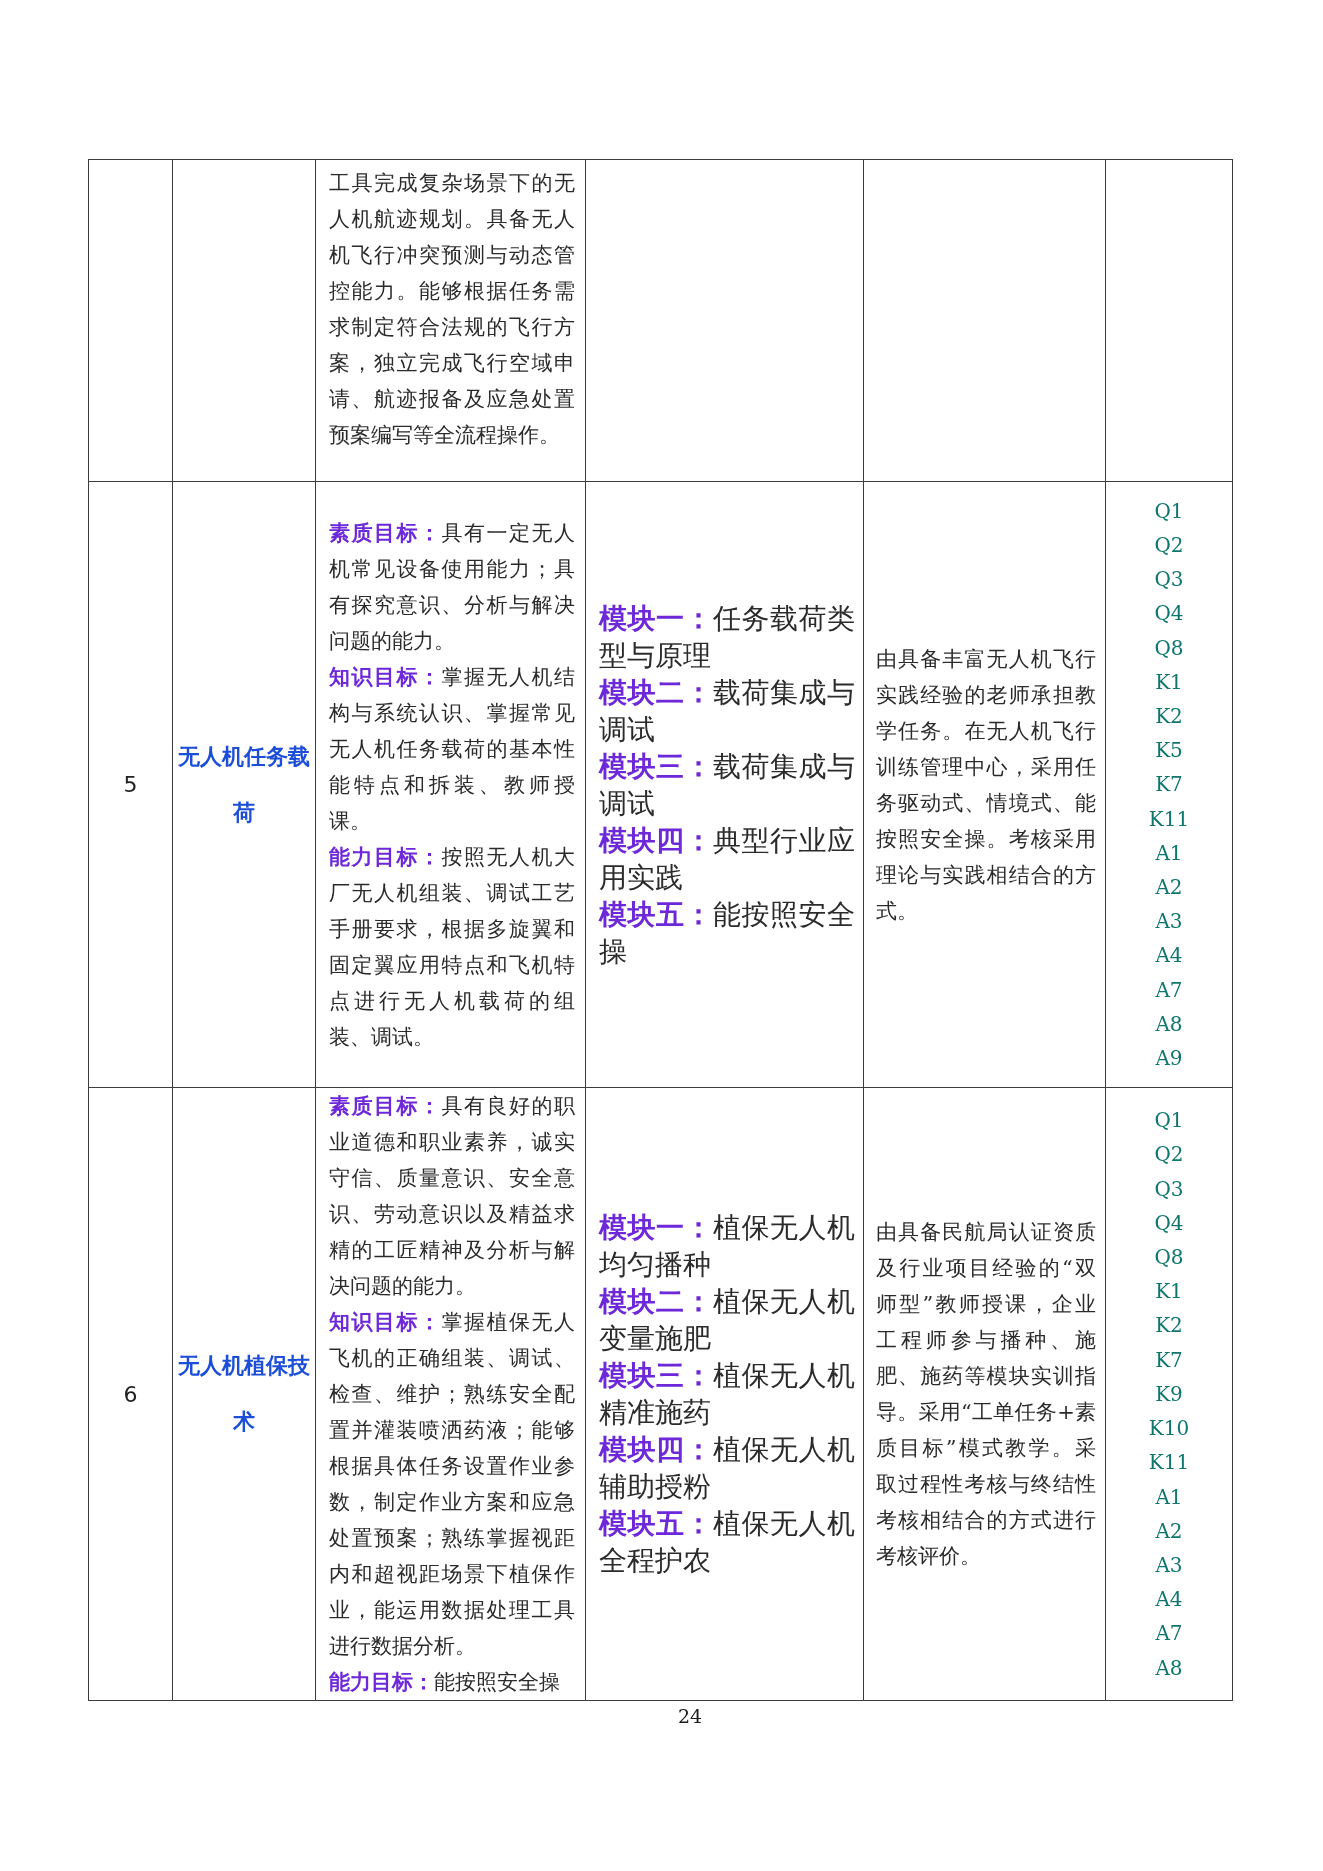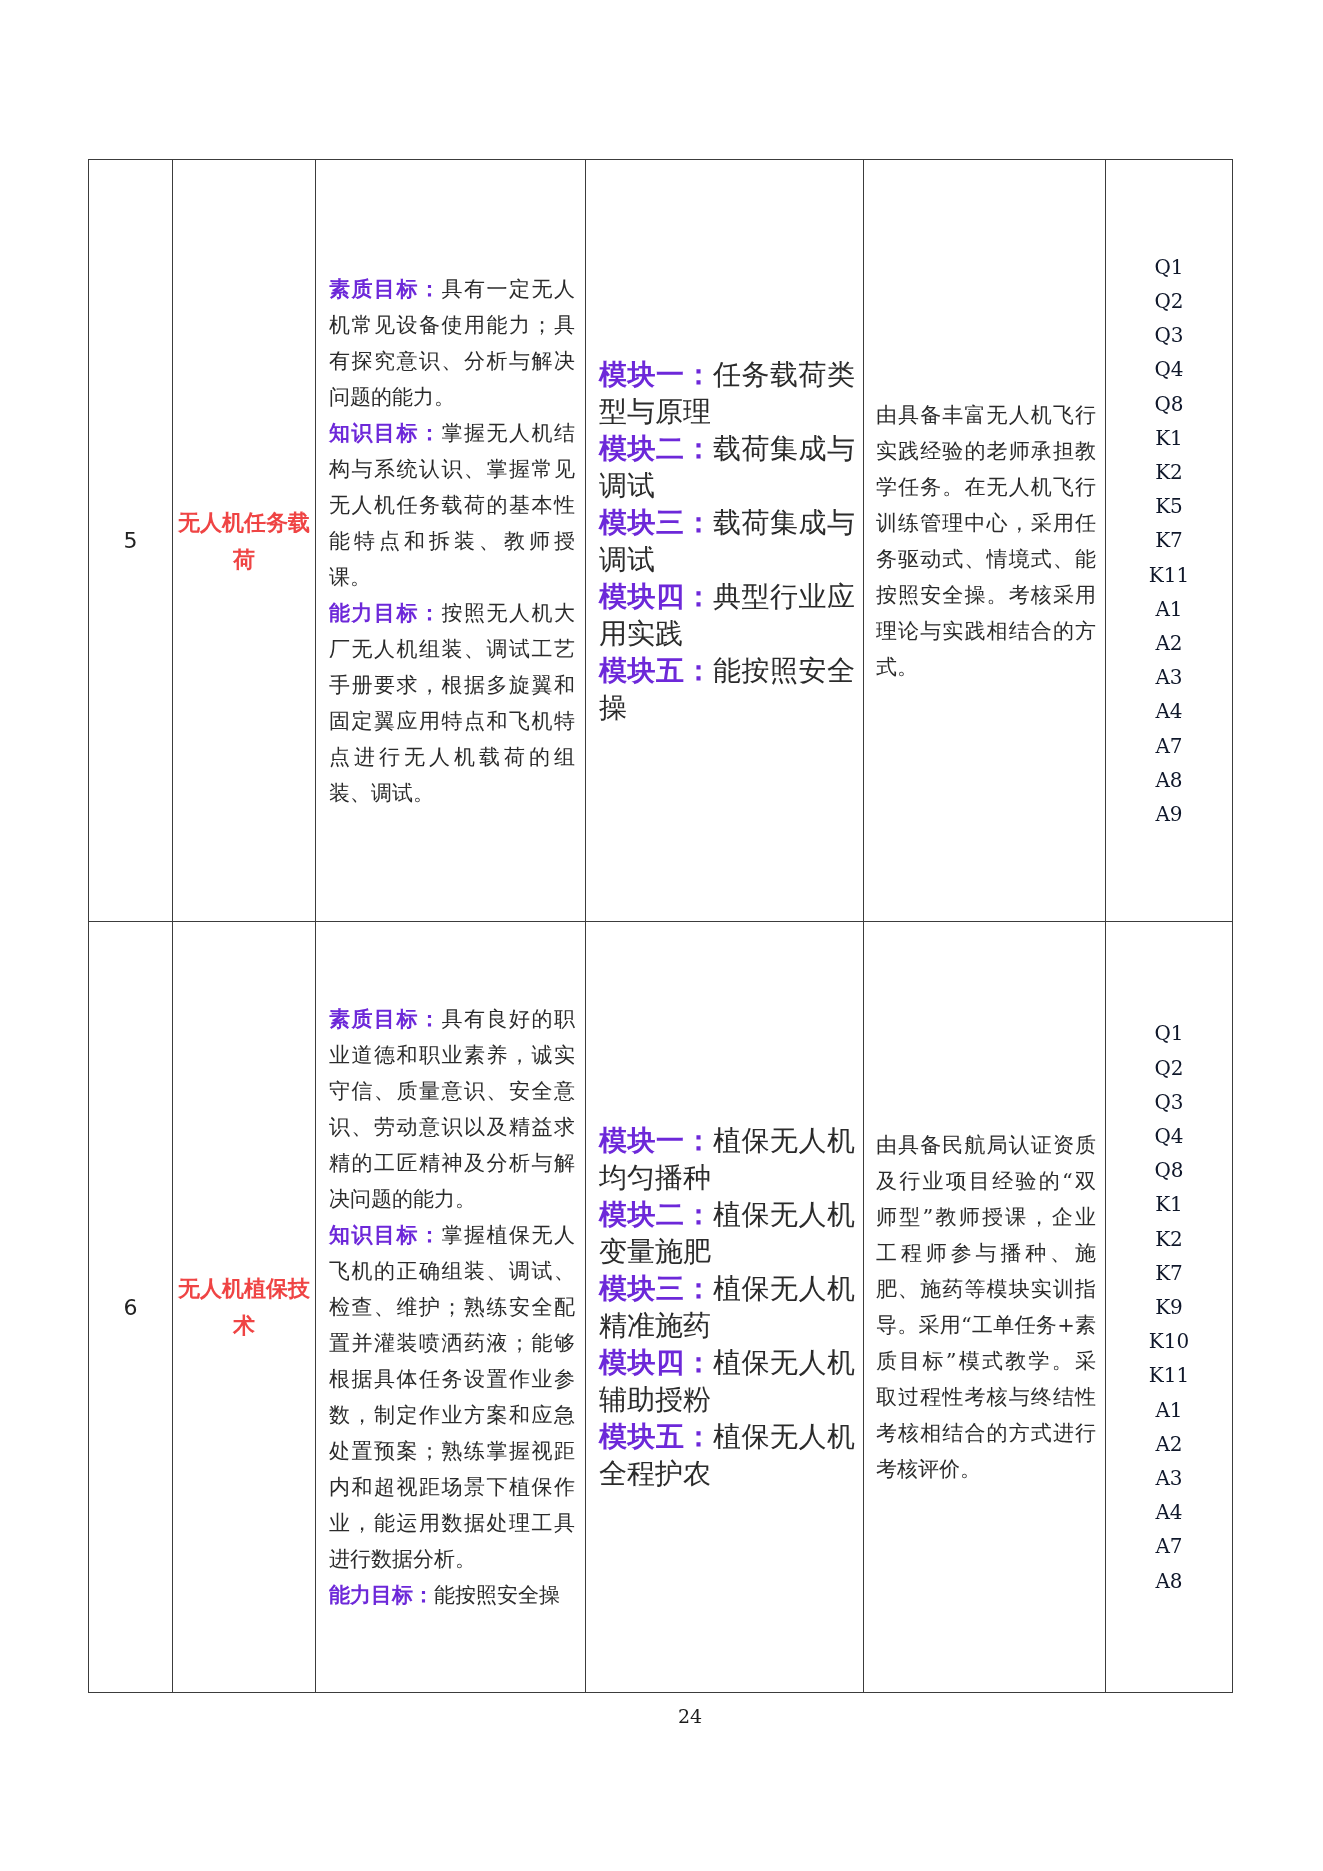--- a/index.html
+++ b/index.html
@@ -36,23 +36,23 @@
   .cell-num{
     text-align:center;
     font-family:"DejaVu Sans","Liberation Sans",sans-serif;
     font-size:22px;
   }
   .cell-name{
     text-align:center;
     font-family:"DejaVu Sans","Liberation Sans",sans-serif;
     font-weight:700;
     font-size:22px;
-    line-height:37px;
+    line-height:56px;
     padding:0 6px;
-    color:#ef4444;
+    color:#1d4ed8;
   }
   .cell-obj .txt, .cell-teach .txt{
     font-size:21px;
     line-height:36px;
     text-align:justify;
     color:#2b2b2b;
   }
   .cell-obj{vertical-align:middle;}
   .cell-obj .inner{padding:0 10px 0 13px;}
   .cell-obj.vtop{vertical-align:top;}
@@ -71,21 +71,21 @@
     color:#6d28d9;
   }
   p.obj{margin:0;}
   .cell-code{
     text-align:center;
     font-size:20px;
   }
   .codes{
     white-space:pre-line;
     line-height:34.2px;
-    color:#0f172a;
+    color:#0f766e;
   }
   .pagenum{
     position:absolute;
     left:0;top:1705px;width:1380px;
     text-align:center;
     font-size:19px;
     color:#1c1c1c;
   }
 </style>
 </head>
@@ -96,20 +96,32 @@
     <colgroup>
       <col class="w-num">
         <col class="w-name">
         <col class="w-obj">
         <col class="w-mod">
         <col class="w-teach">
         <col class="w-code">
     </colgroup>
 
     <tbody>
+        <tr class="r0">
+      <td class="cell-num"></td>
+      <td class="cell-name"></td>
+      <td class="cell-obj vtop">
+        <div class="inner">
+              <div class="txt">工具完成复杂场景下的无人机航迹规划。具备无人机飞行冲突预测与动态管控能力。能够根据任务需求制定符合法规的飞行方案，独立完成飞行空域申请、航迹报备及应急处置预案编写等全流程操作。</div>
+            </div>
+      </td>
+      <td class="cell-mod"></td>
+      <td class="cell-teach"></td>
+      <td class="cell-code"></td>
+    </tr>
 
     <tr class="r1">
       <td class="cell-num">5</td>
       <td class="cell-name">无人机任务载荷</td>
       <td class="cell-obj">
         <div class="inner txt">
           <p class="obj"><span class="b">素质目标：</span><span>具有一定无人机常见设备使用能力；具有探究意识、分析与解决问题的能力。</span></p>
           <p class="obj"><span class="b">知识目标：</span><span>掌握无人机结构与系统认识、掌握常见无人机任务载荷的基本性能特点和拆装、教师授课。</span></p>
           <p class="obj"><span class="b">能力目标：</span><span>按照无人机大厂无人机组装、调试工艺手册要求，根据多旋翼和固定翼应用特点和飞机特点进行无人机载荷的组装、调试。</span></p>
         </div>

